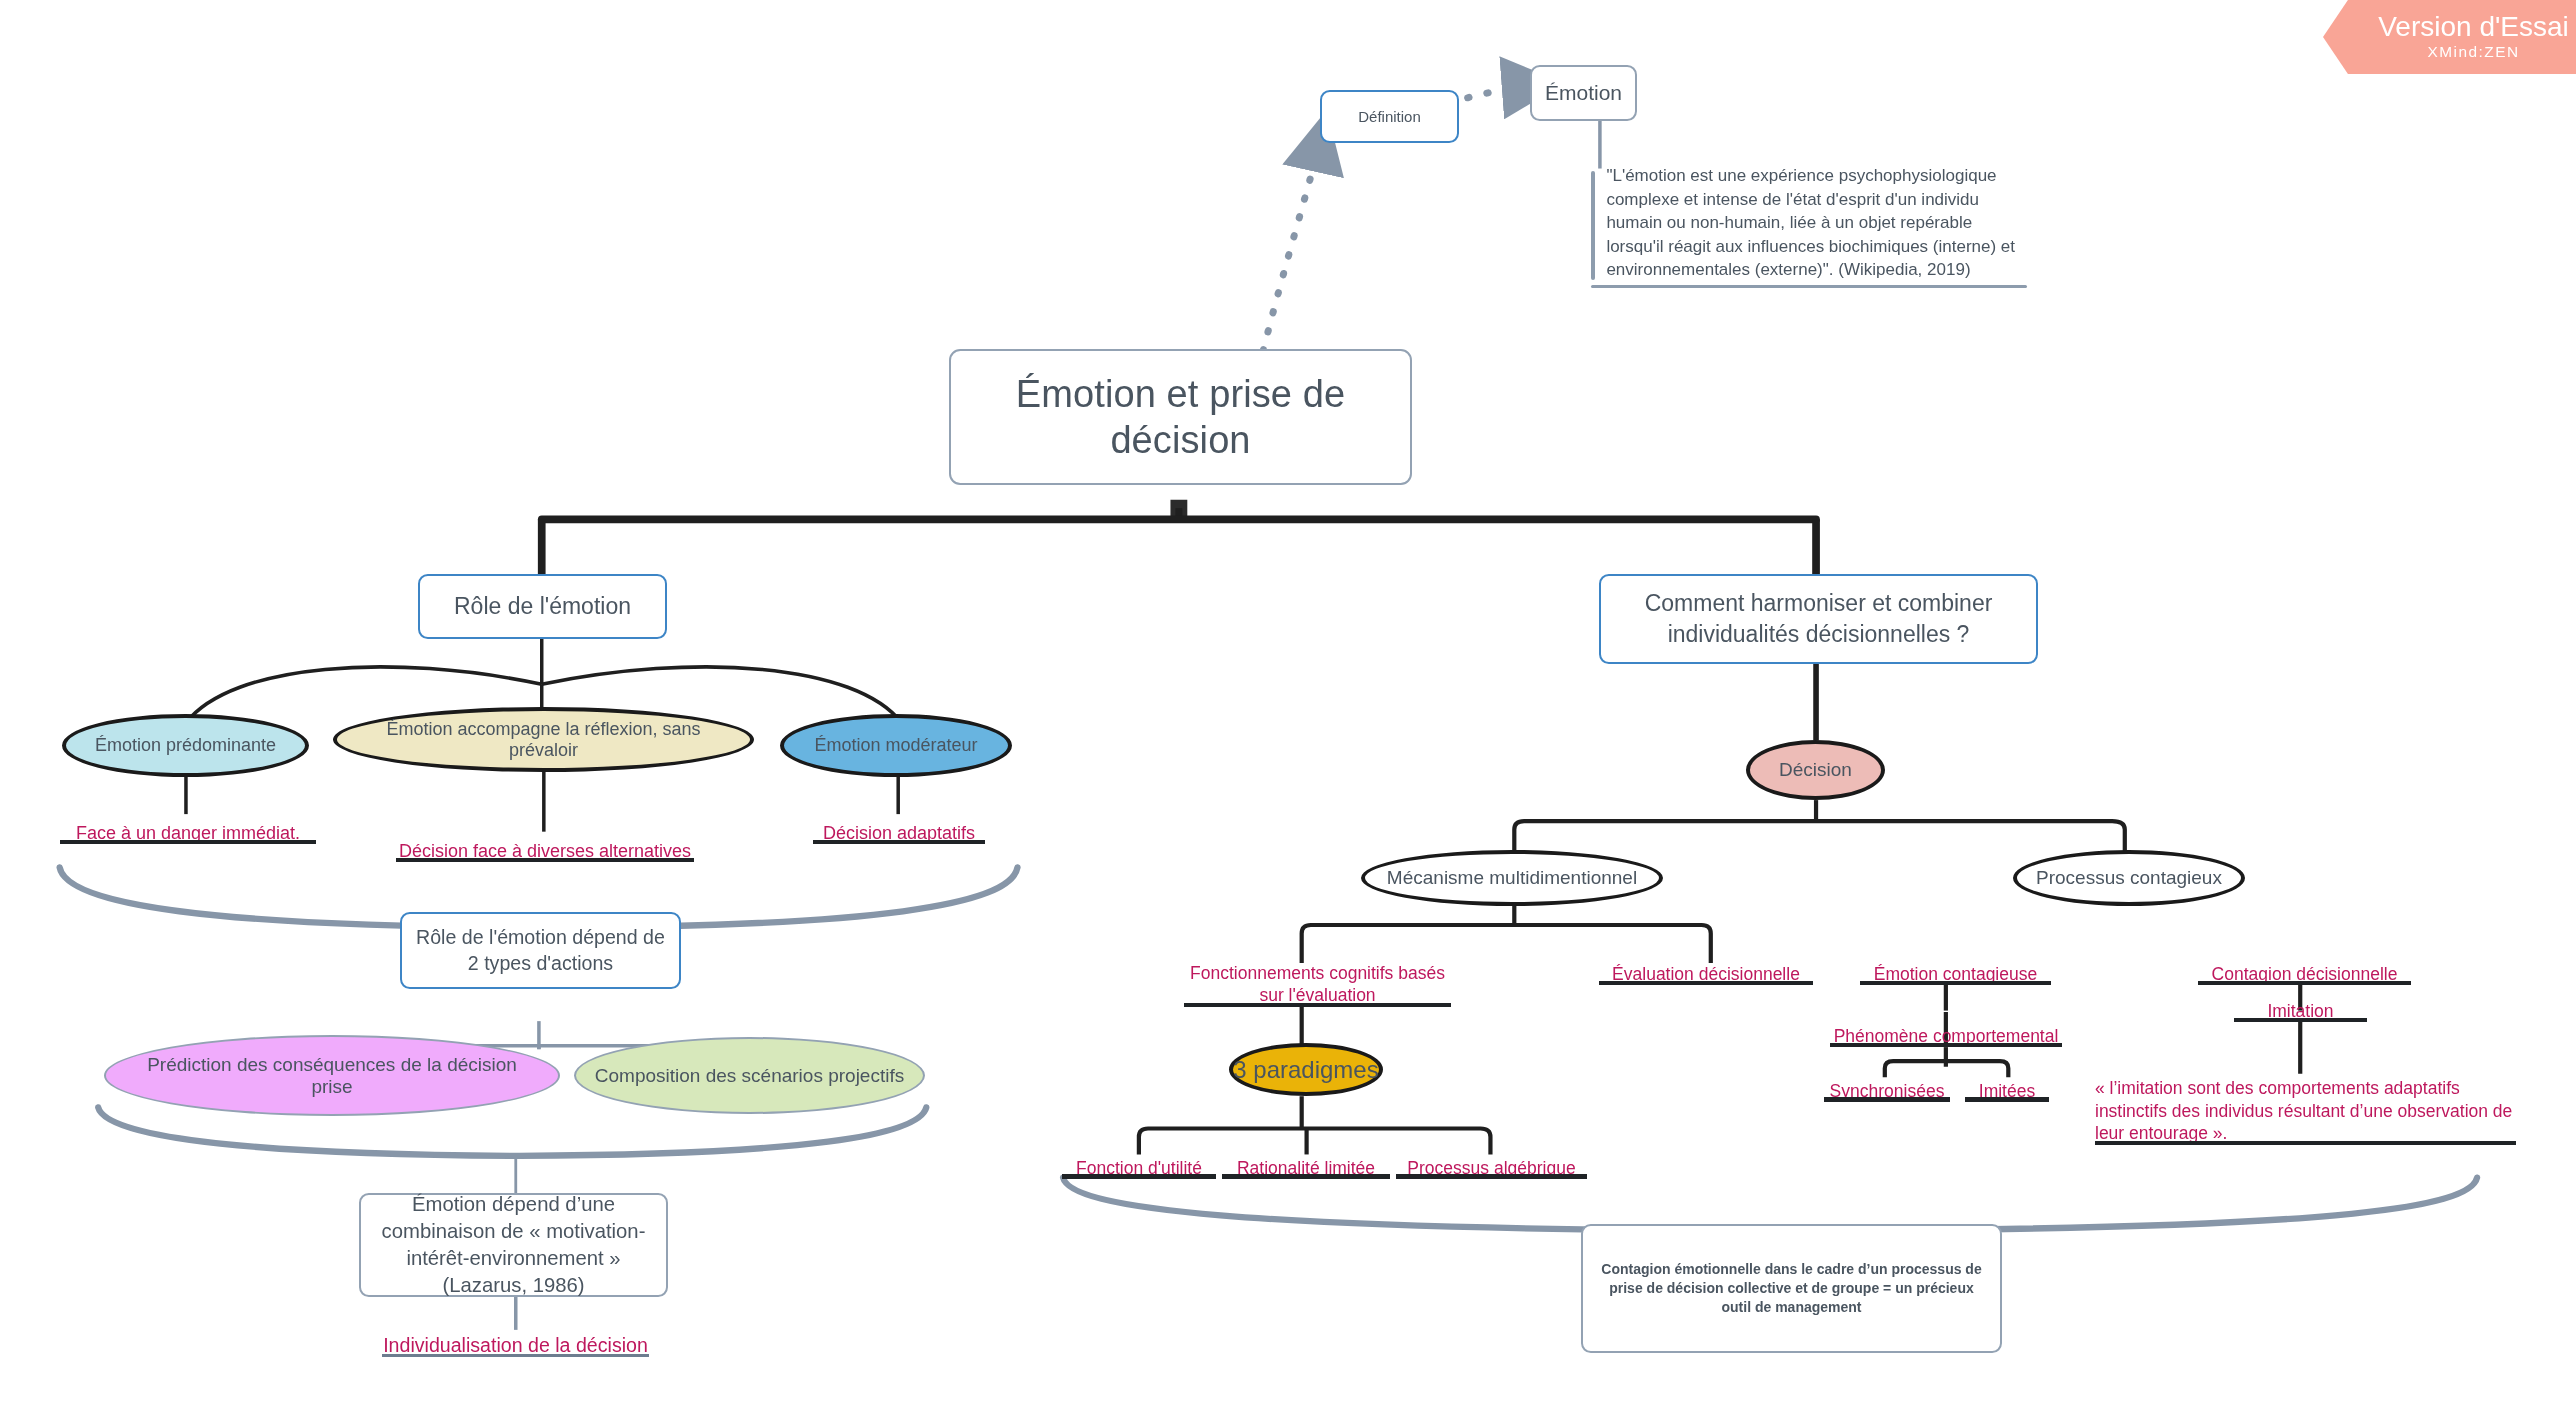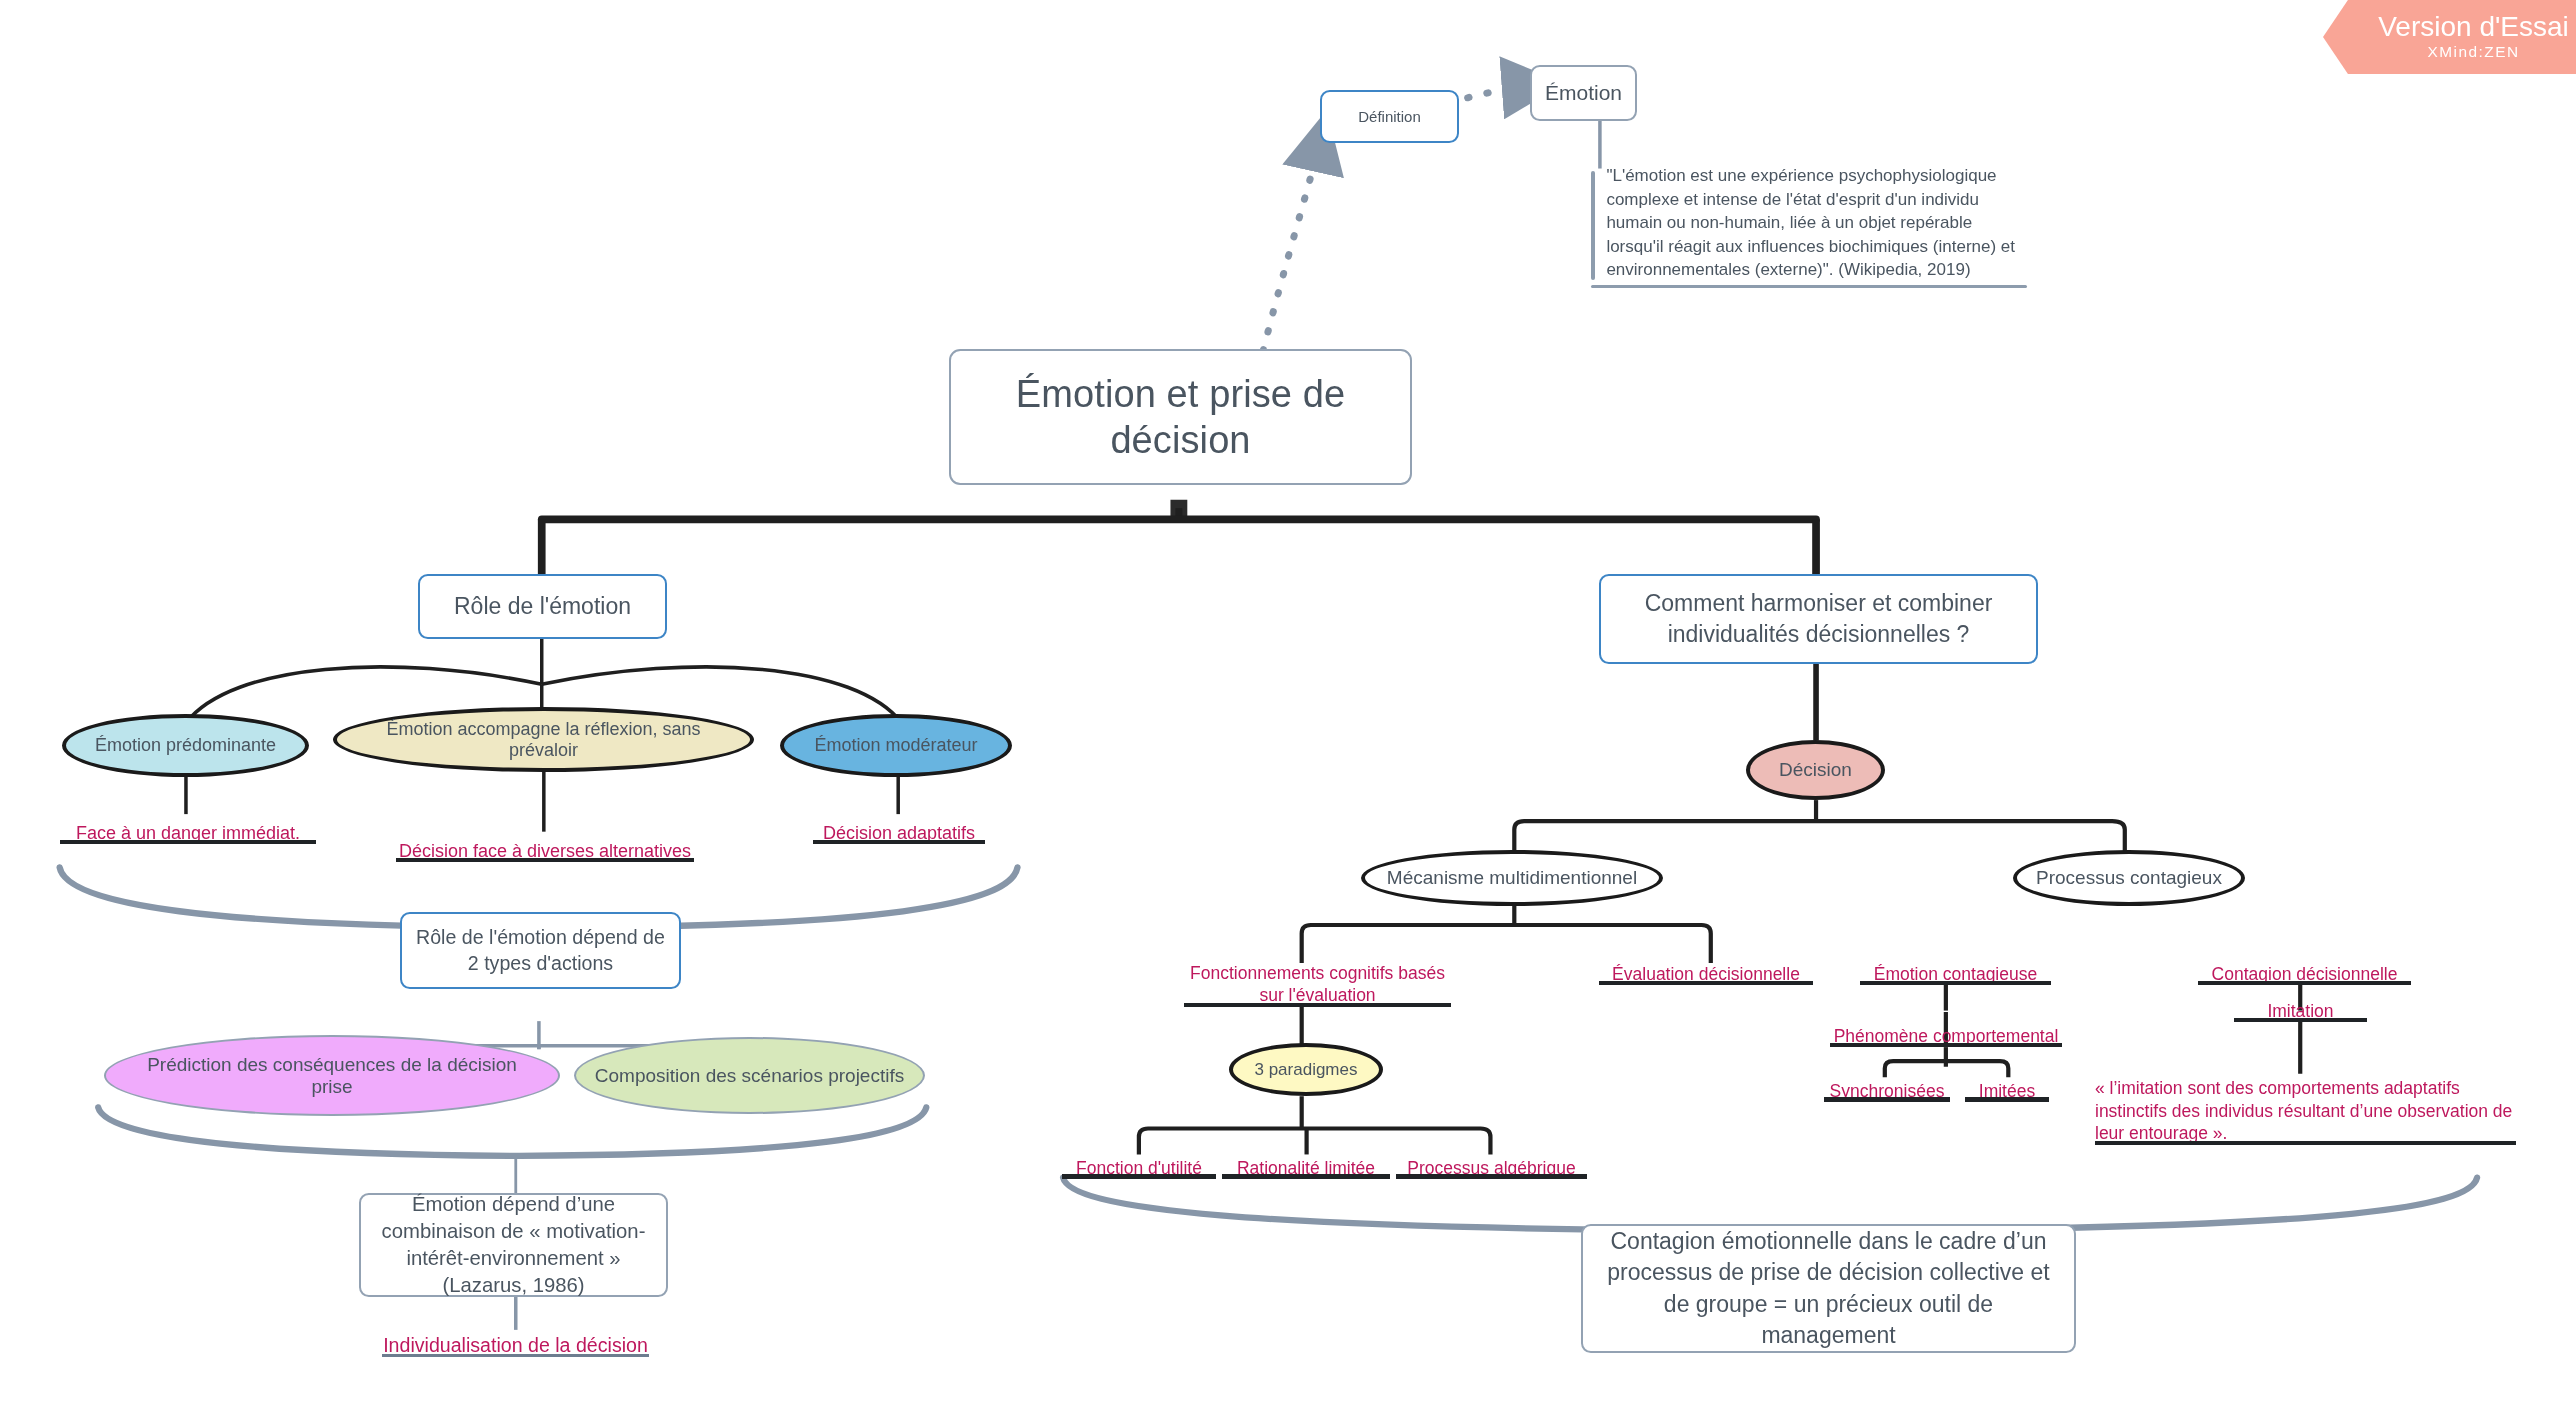--- a/index.html
+++ b/index.html
@@ -215,21 +215,21 @@
     <span style="padding:0 9.8px;">Mécanisme multidimentionnel</span>
   </div>
 
   <div class="ul-node" style="left:1184px;top:958px;width:267px;height:49px;font-size:17.5px;line-height:1.25;">
     <span class="txt">Fonctionnements cognitifs basés sur l'évaluation</span>
   </div>
   <div class="ul-node" style="left:1599px;top:954px;width:214px;height:31px;font-size:17.5px;">
     <span class="txt">Évaluation décisionnelle</span>
   </div>
 
-  <div class="node ellipse" style="left:1229px;top:1043px;width:154px;height:53px;background:#fef9c3;font-size:17px;">
+  <div class="node ellipse" style="left:1229px;top:1043px;width:154px;height:53px;background:#eab308;font-size:24px;">
     <span>3 paradigmes</span>
   </div>
 
   <div class="ul-node" style="left:1062px;top:1149px;width:154px;height:29.5px;font-size:17.5px;">
     <span class="txt">Fonction d'utilité</span>
   </div>
   <div class="ul-node" style="left:1222px;top:1149px;width:168px;height:29.5px;font-size:17.5px;">
     <span class="txt">Rationalité limitée</span>
   </div>
   <div class="ul-node" style="left:1396px;top:1149px;width:191px;height:29.5px;font-size:17.5px;">
@@ -259,18 +259,18 @@
   </div>
 
   <div class="ul-node" style="left:2234px;top:991px;width:133px;height:31px;font-size:17.5px;">
     <span class="txt">Imitation</span>
   </div>
 
   <div class="ul-node" style="left:2095px;top:1072px;width:421px;height:73px;font-size:17.5px;line-height:1.3;text-align:left;">
     <span class="txt" style="text-align:left;">« l’imitation sont des comportements adaptatifs instinctifs des individus résultant d’une observation de leur entourage ».</span>
   </div>
 
-  <div class="node box" style="left:1581px;top:1224px;width:495px;height:129px;font-size:23px;line-height:1.35;">
+  <div class="node box" style="left:1581px;top:1224px;width:421px;height:129px;font-size:14px;line-height:1.35;font-weight:bold;">
     <span style="padding:0 17px;">Contagion émotionnelle dans le cadre d’un processus de prise de décision collective et de groupe = un précieux outil de management</span>
   </div>
 
 </div>
 
 
 </body></html>

